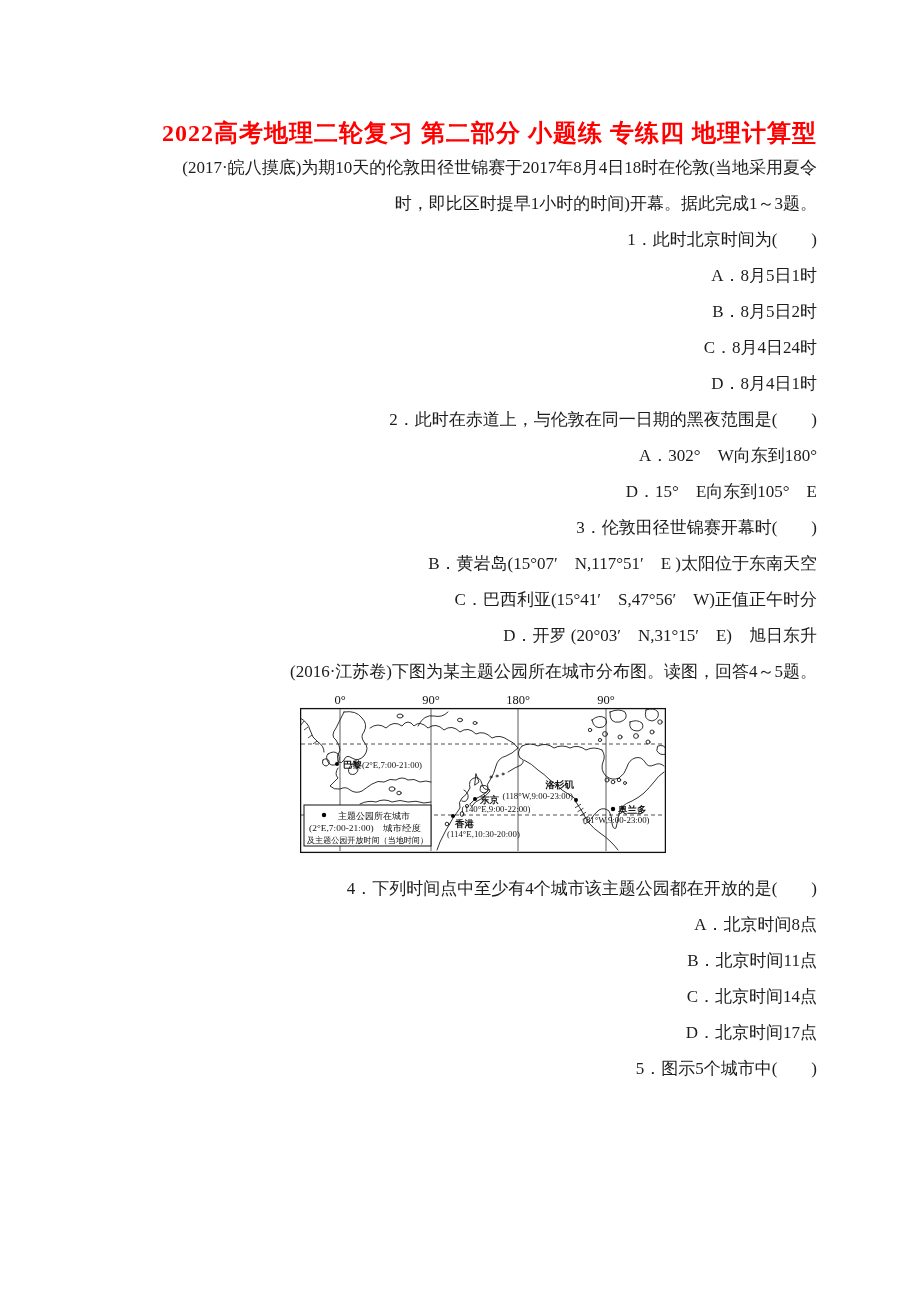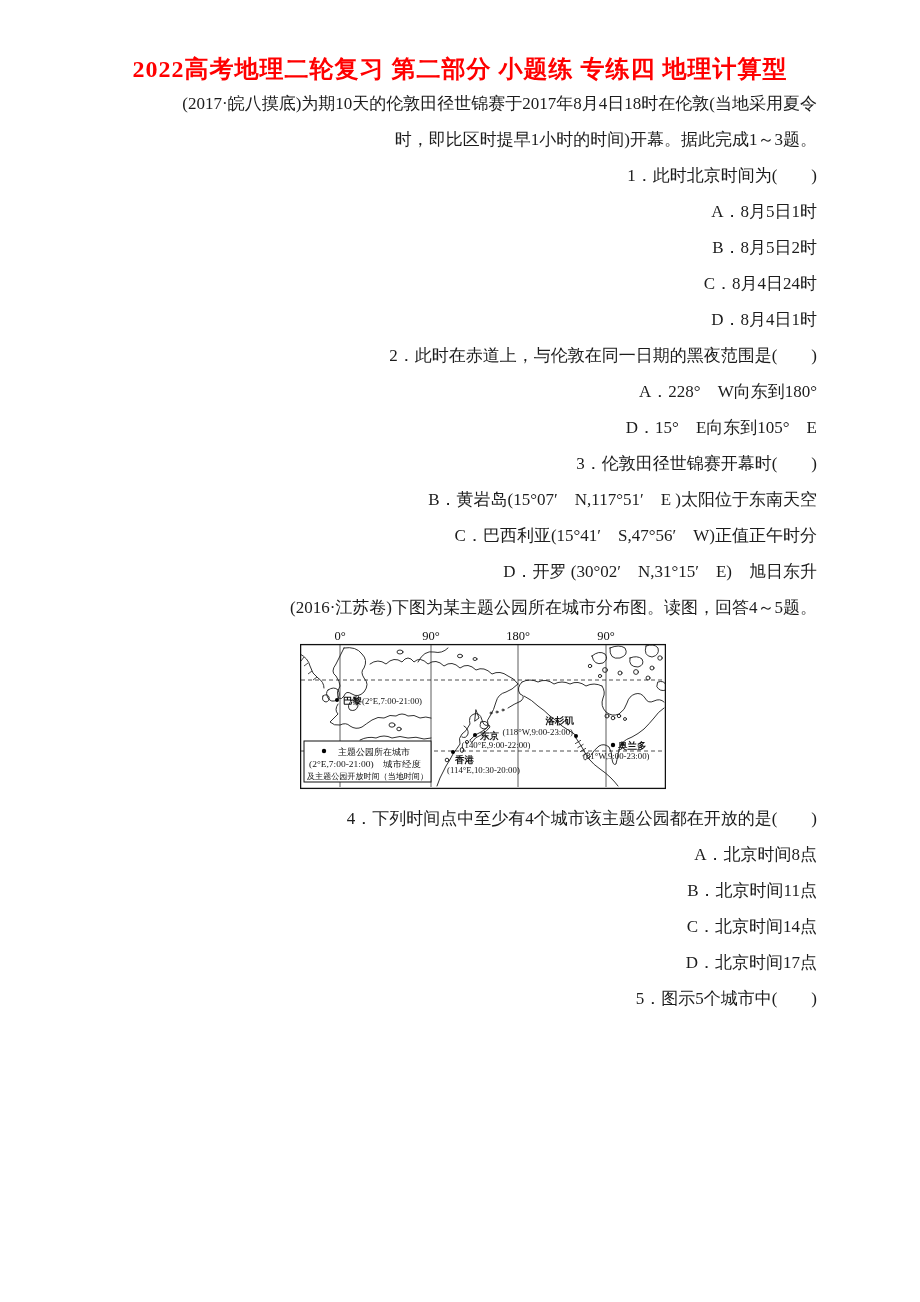--- a/index.html
+++ b/index.html
@@ -3,31 +3,31 @@
 <meta charset="utf-8">
 <style>
   html,body{margin:0;padding:0;}
   body{
     width:920px;height:1302px;background:#ffffff;overflow:hidden;
     font-family:"Liberation Serif","DejaVu Serif",serif;
     color:#1c1c1c;font-size:17px;
   }
   .page{padding:0 103px;}
   .doc-title{
-    margin:0;padding-top:52px;line-height:34px;
-    font-size:24px;font-weight:bold;text-align:center;
+    margin:0;padding-top:116px;line-height:34px;
+    font-size:24px;font-weight:bold;text-align:right;
     color:#ff0000;letter-spacing:1px;
     font-family:"Liberation Serif","DejaVu Serif",serif;
   }
   p.line{margin:0;line-height:36px;white-space:pre-wrap;text-align:right;}
   .intro1{margin-top:12px;text-indent:74px;text-align:justify;line-height:36px;}
   .intro2{text-indent:51px;}
   .qline{padding-left:59px;}
   .figure{margin:2px 0 0 197px;width:366px;}
-  .q4block{margin-top:2px;}
+  .q4block{margin-top:8px;}
   svg text{font-family:"Liberation Serif","DejaVu Serif",serif;fill:#111;}
   .coast{fill:none;stroke:#1a1a1a;stroke-width:0.9;stroke-linecap:round;stroke-linejoin:round;}
   .grid{stroke:#333;stroke-width:0.8;}
   .dash{stroke:#222;stroke-width:0.8;stroke-dasharray:4 3;fill:none;}
   .hatch{stroke:#1a1a1a;stroke-width:0.8;}
   .citydot{fill:#000;}
   .cname{font-size:9.5px;font-weight:bold;}
   .cinfo{font-size:8.8px;}
 </style>
 </head>
@@ -39,26 +39,26 @@
 
   <p class="line intro1">(2017·皖八摸底)为期10天的伦敦田径世锦赛于2017年8月4日18时在伦敦(当地采用夏令时，即比区时提早1小时的时间)开幕。据此完成1～3题。</p>
 
   <div>
     <p class="line qline">1．此时北京时间为(　　)</p>
     <p class="line qline">A．8月5日1时</p>
     <p class="line qline">B．8月5日2时</p>
     <p class="line qline">C．8月4日24时</p>
     <p class="line qline">D．8月4日1时</p>
     <p class="line qline">2．此时在赤道上，与伦敦在同一日期的黑夜范围是(　　)</p>
-    <p class="line qline">A．228°　W向东到180°</p>
+    <p class="line qline">A．302°　W向东到180°</p>
     <p class="line qline">D．15°　E向东到105°　E</p>
     <p class="line qline">3．伦敦田径世锦赛开幕时(　　)</p>
     <p class="line qline">B．黄岩岛(15°07′　N,117°51′　E )太阳位于东南天空</p>
     <p class="line qline">C．巴西利亚(15°41′　S,47°56′　W)正值正午时分</p>
-    <p class="line qline">D．开罗 (30°02′　N,31°15′　E)　旭日东升</p>
+    <p class="line qline">D．开罗 (20°03′　N,31°15′　E)　旭日东升</p>
   </div>
 
   <p class="line intro2">(2016·江苏卷)下图为某主题公园所在城市分布图。读图，回答4～5题。</p>
 
   <div class="figure">
     <svg width="366" height="166" viewBox="0 0 366 166">
       <defs>
         <clipPath id="boxclip">
             <rect x="1" y="17" width="364" height="142"></rect>
           </clipPath>

